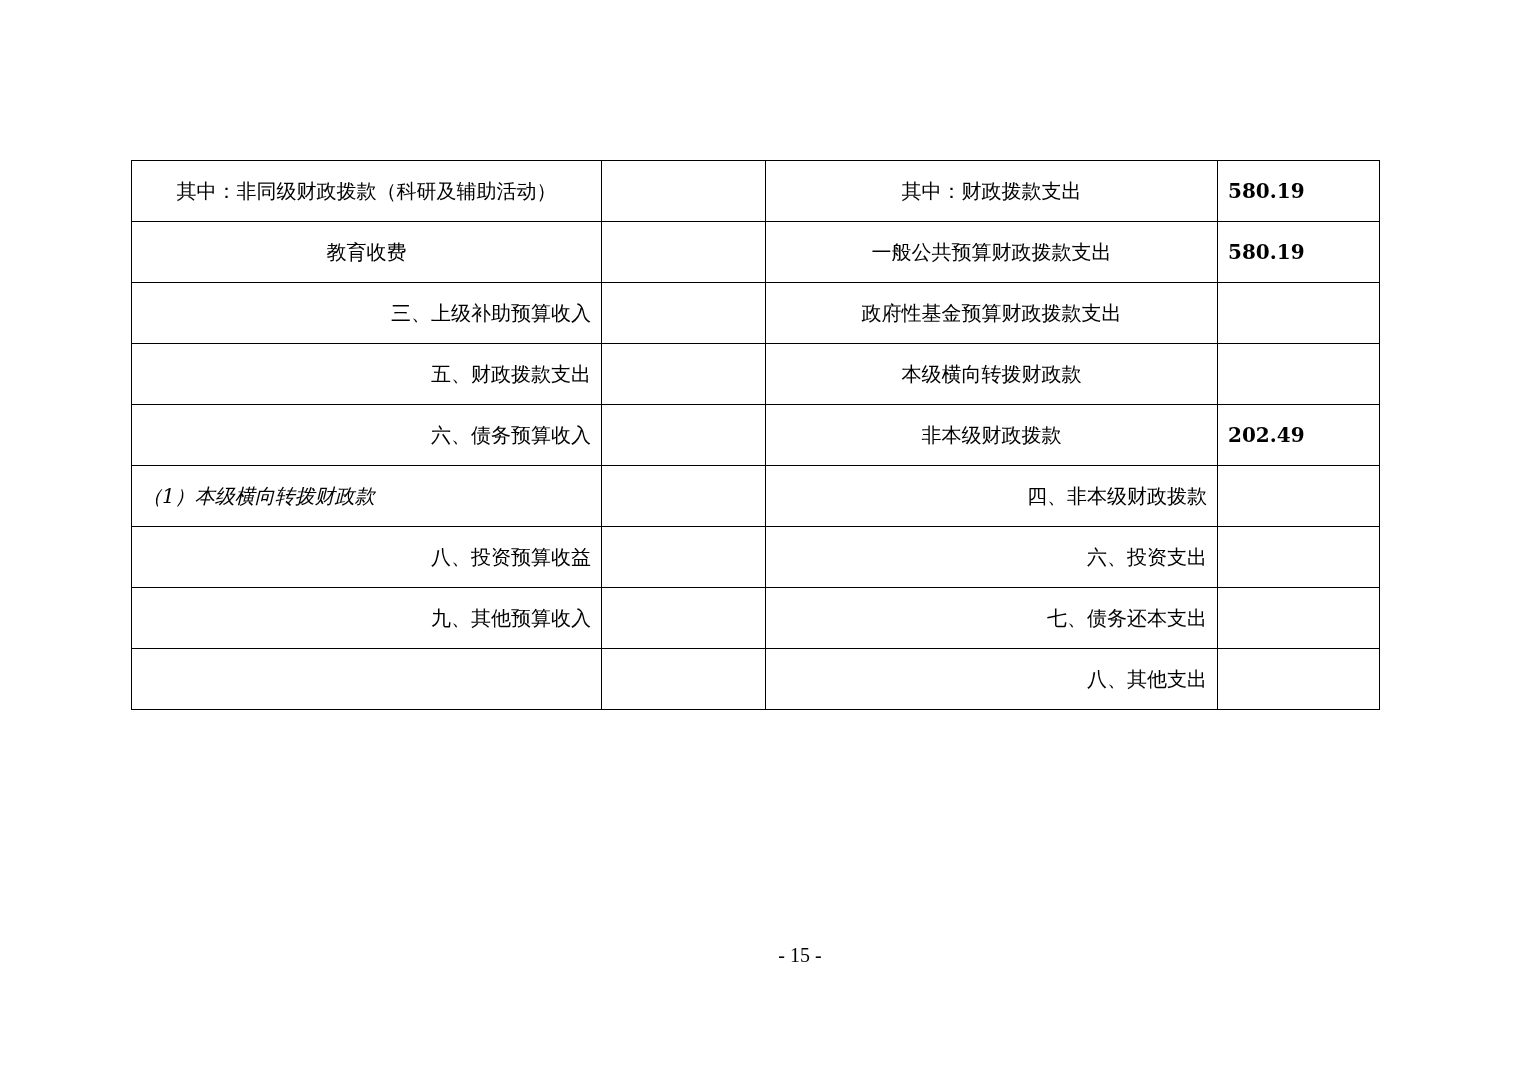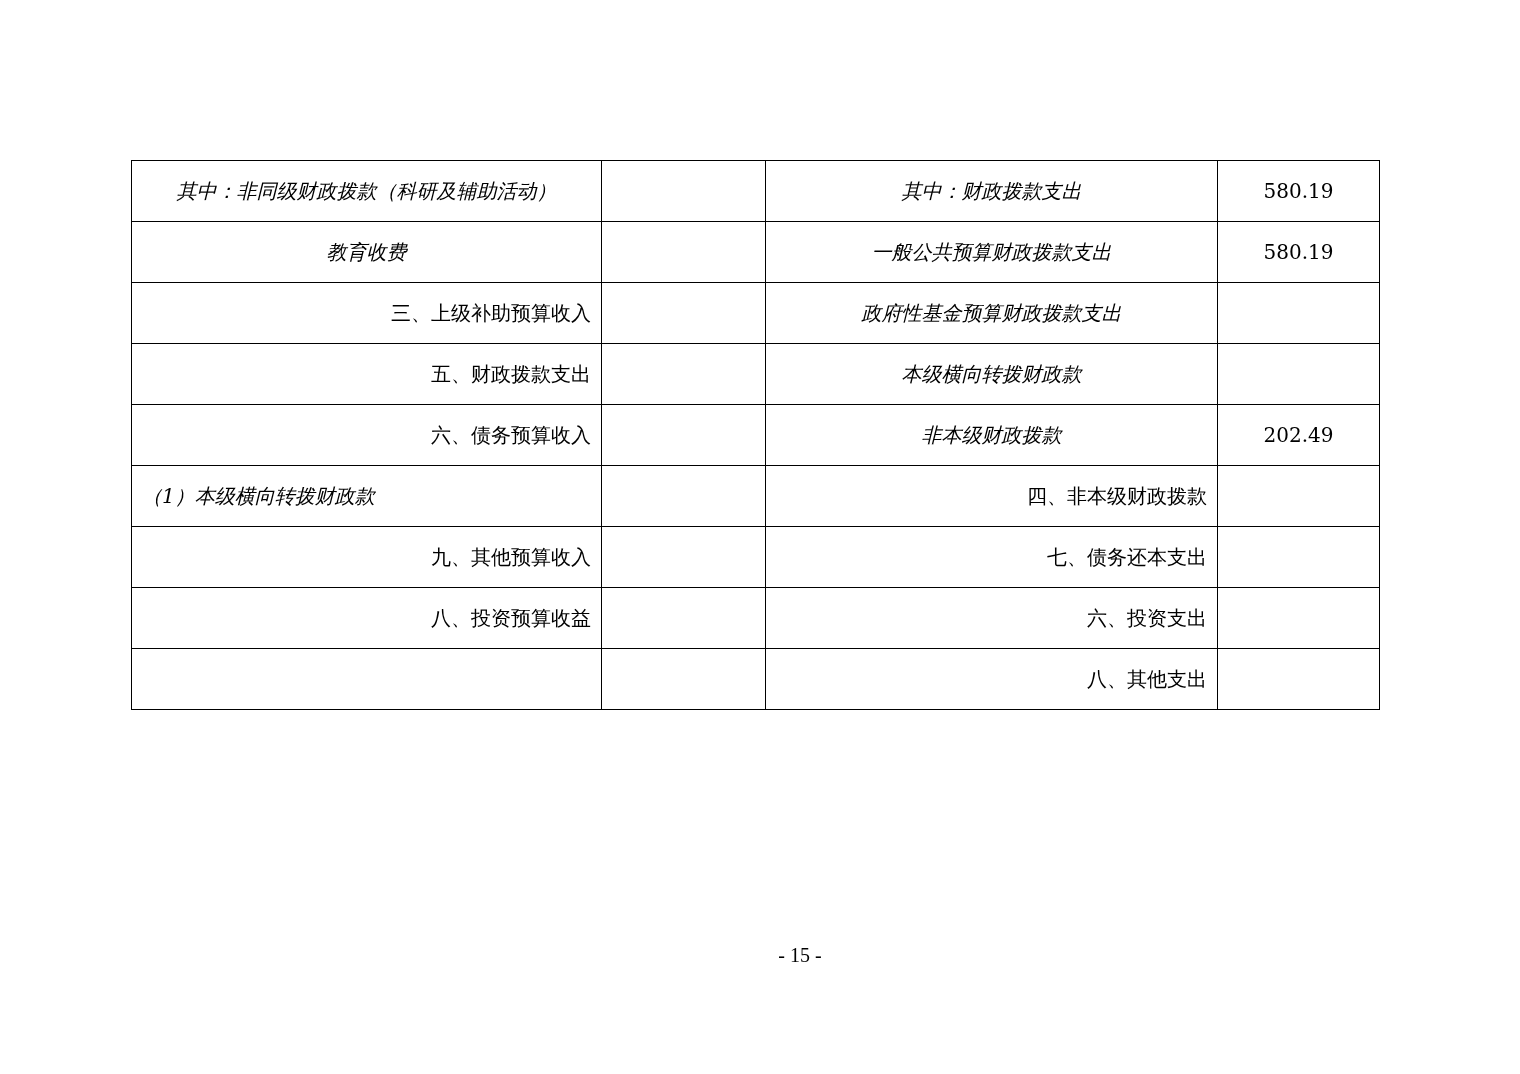--- a/index.html
+++ b/index.html
@@ -39,38 +39,38 @@
     line-height: 1.3;
   }
   
   col.c-left-label { width: 470px; }
   col.c-left-val   { width: 164px; }
   col.c-right-label{ width: 452px; }
   col.c-right-val  { width: 162px; }
 
   .lvl-center {
     text-align: center;
-    font-style: italic;
   }
   .lvl-indent1 {
     text-align: right;
     padding-left: 14px;
   }
   .lvl-indent2 {
     text-align: left;
     padding-left: 40px;
     font-style: italic;
   }
   .small-text {
     font-size: 16px;
   }
   .num {
-    text-align: center;
+    text-align: left;
     font-size: 20px;
     font-family: "DejaVu Serif", "Liberation Serif", serif;
+    font-weight: bold;
   }
 
   .page-number {
     position: absolute;
     left: 0;
     top: 944px;
     width: 1520px;
     text-align: center;
     font-size: 20px;
     font-family: "Liberation Serif", serif;
@@ -120,29 +120,29 @@
           <td class="lvl-center small-text">非本级财政拨款</td>
           <td class="num">202.49</td>
         </tr>
         <tr>
           <td class="lvl-indent2 small-text">（1）本级横向转拨财政款</td>
           <td class="num"></td>
           <td class="lvl-indent1">四、非本级财政拨款</td>
           <td class="num"></td>
         </tr>
         <tr>
+          <td class="lvl-indent1">八、投资预算收益</td>
+          <td class="num"></td>
+          <td class="lvl-indent1">六、投资支出</td>
+          <td class="num"></td>
+        </tr>
+        <tr>
           <td class="lvl-indent1">九、其他预算收入</td>
           <td class="num"></td>
           <td class="lvl-indent1">七、债务还本支出</td>
-          <td class="num"></td>
-        </tr>
-        <tr>
-          <td class="lvl-indent1">八、投资预算收益</td>
-          <td class="num"></td>
-          <td class="lvl-indent1">六、投资支出</td>
           <td class="num"></td>
         </tr>
         <tr>
           <td class="lvl-indent1"></td>
           <td class="num"></td>
           <td class="lvl-indent1">八、其他支出</td>
           <td class="num"></td>
         </tr>
       </tbody>
   </table>

